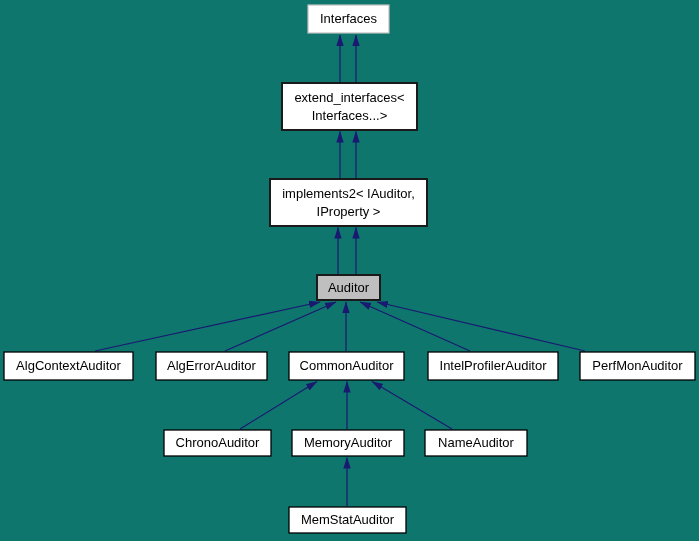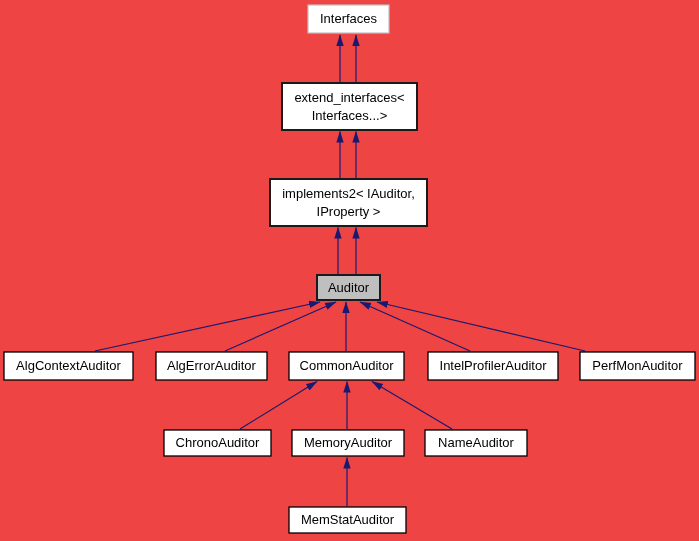--- a/index.html
+++ b/index.html
@@ -5,21 +5,21 @@
   html, body {
     margin: 0;
     padding: 0;
     background: #ffffff;
     font-family: "Liberation Sans", sans-serif;
   }
   .canvas {
     position: relative;
     width: 699px;
     height: 541px;
-    background: #ef4444;
+    background: #0f766e;
     overflow: hidden;
   }
   svg { display: block; }
   .edge {
     stroke: #191970;
     stroke-width: 1.2;
     fill: none;
   }
   .box {
     fill: #ffffff;

